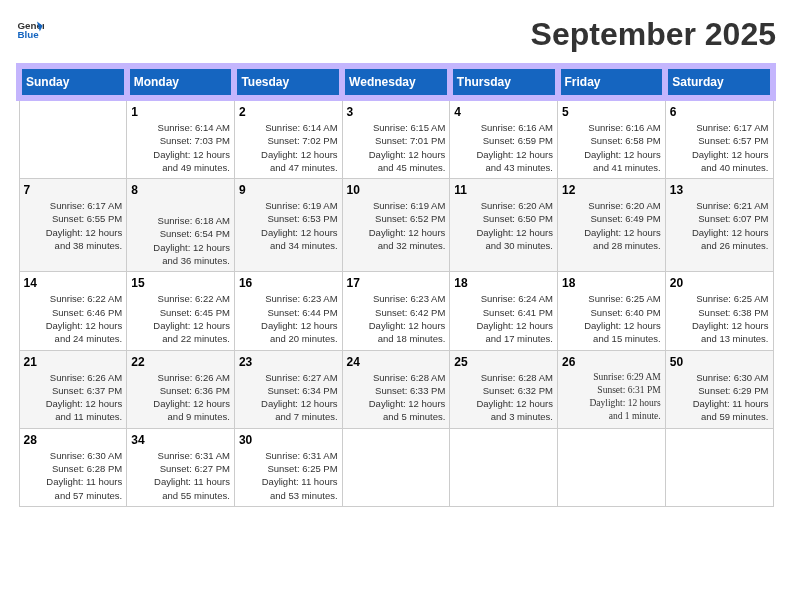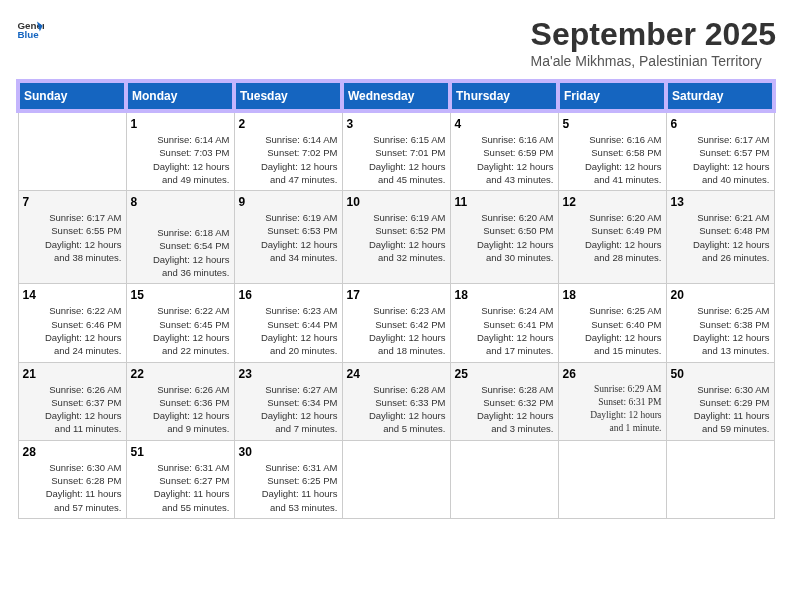--- a/index.html
+++ b/index.html
@@ -41,21 +41,21 @@
       width: 100%;
       border-collapse: collapse;
       font-size: 10.5px;
     }
     .calendar th {
       background-color: #1565c0;
       color: #fff;
       padding: 6px 4px;
       text-align: left;
       font-size: 12px;
-      border: 4px solid #c4b5fd;
+      border: 6px solid #c4b5fd;
     }
     .calendar td {
       border: 1px solid #ccc;
       vertical-align: top;
       padding: 4px 4px;
       width: calc(100% / 7);
       min-height: 80px;
     }
     .day-number {
       font-weight: bold;
@@ -88,21 +88,20 @@
 <div class="header">
   <div class="logo">
     <svg class="logo-icon" viewBox="0 0 40 40">
       <text x="2" y="18" font-size="14" font-weight="bold" fill="#333">General</text>
       <text x="2" y="32" font-size="14" font-weight="bold" fill="#1565c0">Blue</text>
       <polygon points="30,8 38,14 34,22" fill="#1565c0"></polygon>
     </svg>
   </div>
   <div class="title-block">
     <div class="month-title">September 2025</div>
-    <div class="location-title">Ma'ale Mikhmas, Palestinian Territory</div>
   </div>
 </div>
 
 <table class="calendar">
   <thead>
     <tr>
     <th>Sunday</th>
         <th>Monday</th>
         <th>Tuesday</th>
         <th>Wednesday</th>
@@ -196,21 +195,21 @@
         <td>
           <span class="day-number">12</span>
           <div class="day-info" style="white-space: pre-line;">Sunrise: 6:20 AM
 Sunset: 6:49 PM
 Daylight: 12 hours
 and 28 minutes.</div>
         </td>
         <td>
           <span class="day-number">13</span>
           <div class="day-info" style="white-space: pre-line;">Sunrise: 6:21 AM
-Sunset: 6:48 PM
+Sunset: 6:07 PM
 Daylight: 12 hours
 and 26 minutes.</div>
         </td>
       </tr>
       <tr>
         <td>
           <span class="day-number">14</span>
           <div class="day-info" style="white-space: pre-line;">Sunrise: 6:22 AM
 Sunset: 6:46 PM
 Daylight: 12 hours
@@ -312,21 +311,21 @@
       </tr>
       <tr>
         <td>
           <span class="day-number">28</span>
           <div class="day-info" style="white-space: pre-line;">Sunrise: 6:30 AM
 Sunset: 6:28 PM
 Daylight: 11 hours
 and 57 minutes.</div>
         </td>
         <td>
-          <span class="day-number">51</span>
+          <span class="day-number">34</span>
           <div class="day-info" style="white-space: pre-line;">Sunrise: 6:31 AM
 Sunset: 6:27 PM
 Daylight: 11 hours
 and 55 minutes.</div>
         </td>
         <td>
           <span class="day-number">30</span>
           <div class="day-info" style="white-space: pre-line;">Sunrise: 6:31 AM
 Sunset: 6:25 PM
 Daylight: 11 hours

